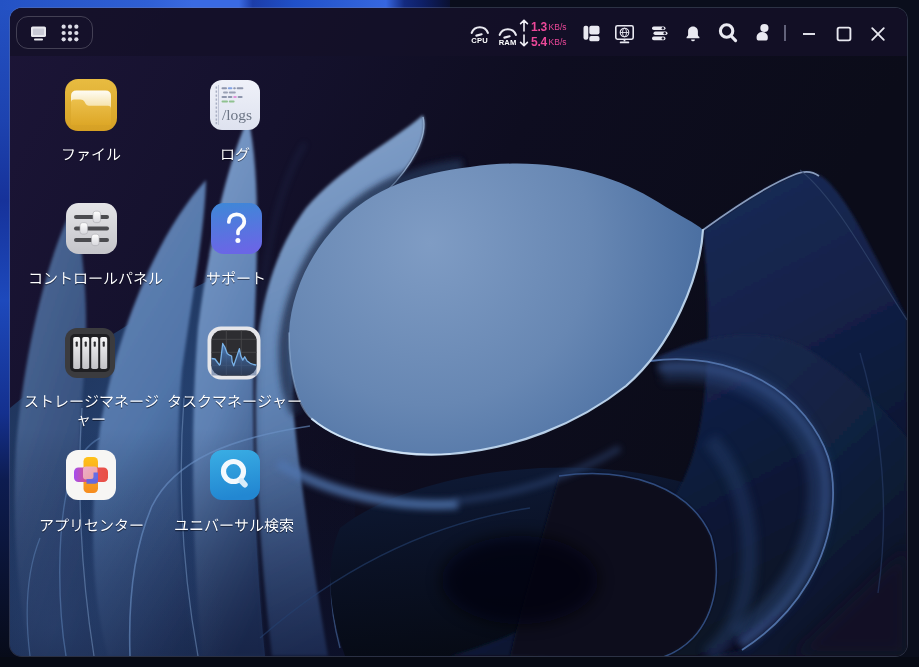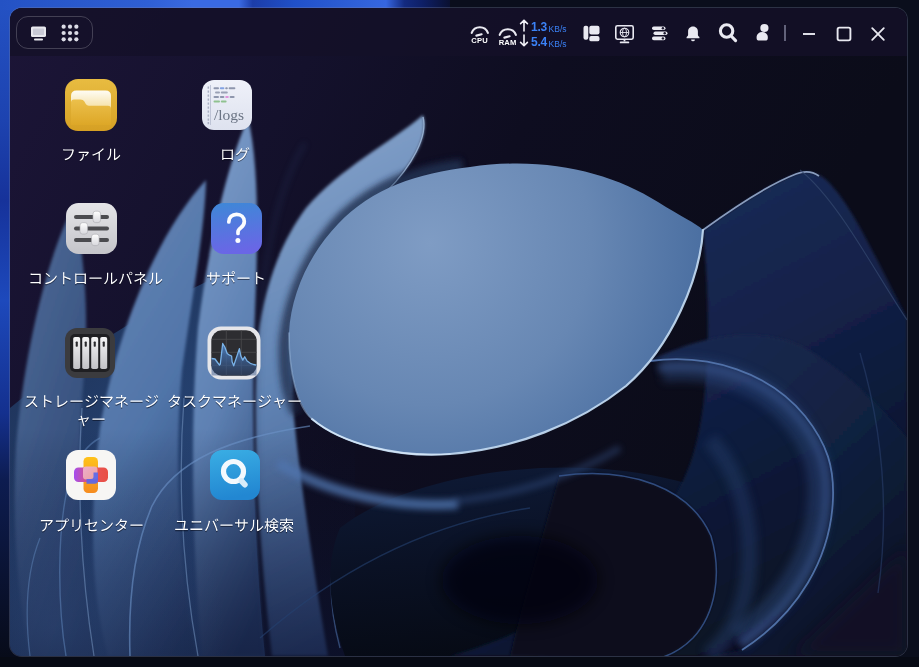--- a/index.html
+++ b/index.html
@@ -1,21 +1,21 @@
 <!DOCTYPE html>
 <html><head><meta charset="utf-8"><style>
 * { margin:0; padding:0; box-sizing:border-box; }
 html,body { width:919px; height:667px; overflow:hidden; background:#0a0e1c; font-family:"Liberation Sans",sans-serif; }
 #outer { position:absolute; left:0; top:0; width:919px; height:667px; }
 #win { position:absolute; left:10px; top:8px; width:897px; height:648px; border-radius:12px; overflow:hidden; background:#10102a; box-shadow:0 0 0 1px rgba(125,135,165,0.30); }
 #wall { position:absolute; left:0; top:0; }
 #bar { position:absolute; left:0; top:0; width:100%; height:48px; background:rgba(20,16,40,0.8); }
 #pill { position:absolute; left:6px; top:8px; width:77px; height:33px; border:1px solid rgba(255,255,255,0.20); border-radius:12px; display:flex; align-items:center; justify-content:space-evenly; }
 .tic { position:absolute; display:flex; justify-content:center; }
-.ntxt { position:absolute; color:#3b82f6; display:flex; align-items:flex-end; height:14px; transform:translateZ(0); }
+.ntxt { position:absolute; color:#ec4899; display:flex; align-items:center; height:14px; transform:translateZ(0); }
 .ntxt b { font-size:12px; font-weight:bold; letter-spacing:-0.2px; }
 .ntxt span { font-size:8.5px; font-weight:normal; margin-left:1.5px; }
 .lbl { position:absolute; transform:translateZ(0); }
 .app { position:absolute; transform:translateZ(0); }
 </style></head>
 <body>
 <svg id="outer" width="919" height="667" viewBox="0 0 919 667">
 <defs>
 <linearGradient id="otop" x1="0" y1="0" x2="1" y2="0">
 <stop offset="0" stop-color="#2452c4"></stop>
@@ -306,21 +306,21 @@
           </linearGradient>
 <linearGradient id="ff" x1="0" y1="0" x2="0" y2="1">
             <stop offset="0" stop-color="#ecc04b"></stop>
             <stop offset="1" stop-color="#dda727"></stop>
           </linearGradient>
         </defs>
 <rect width="52" height="52" rx="13" fill="url(#fy)"></rect>
 <path d="M6,26 L6,17 q0,-5.5 5.5,-5.5 L40.5,11.5 q5.5,0 5.5,5.5 L46,30 L6,30 Z" fill="url(#fp)"></path>
 <path d="M6,46 L6,23.5 q0,-3 3,-3 L15.5,20.5 q2.8,0 3.9,2 l1.4,2.4 q1,1.8 3.1,1.8 L43,26.7 q3,0 3,3 L46,46 Z" fill="url(#ff)"></path>
 </svg></div>
-    <div class="app" style="left:192px;top:72px"><svg width="50" height="50" viewBox="0 0 50 50">
+    <div class="app" style="left:200px;top:72px"><svg width="50" height="50" viewBox="0 0 50 50">
 <defs>
           <linearGradient id="lg" x1="0" y1="0" x2="0" y2="1">
             <stop offset="0" stop-color="#eff1f9"></stop>
             <stop offset="1" stop-color="#dee2ef"></stop>
           </linearGradient>
         </defs>
 <rect width="50" height="50" rx="12" fill="url(#lg)"></rect>
 <line x1="8.5" y1="5" x2="8.5" y2="45" stroke="#bac0d3" stroke-width="0.9"></line>
 <g fill="#a9afc3">
           <rect x="5.6" y="6.5" width="1.5" height="2.2"></rect>

